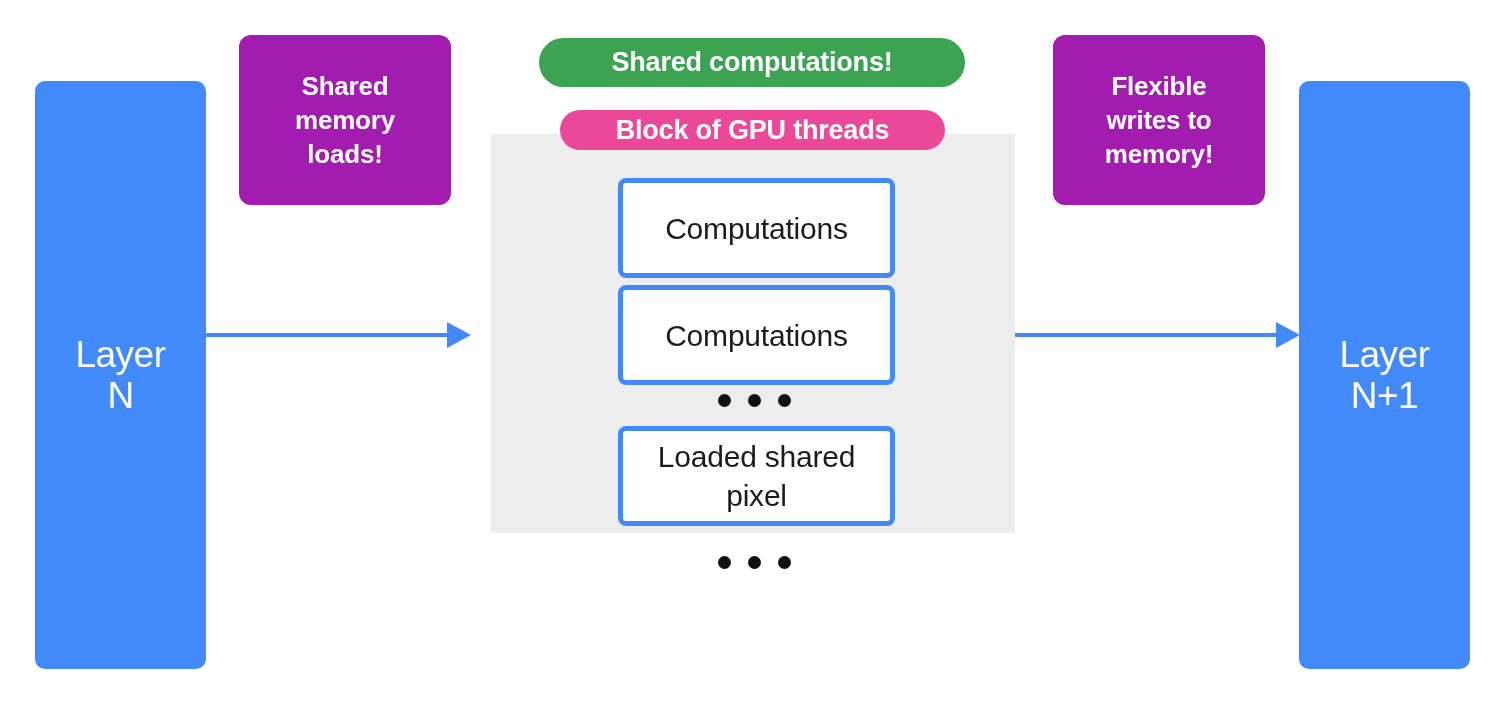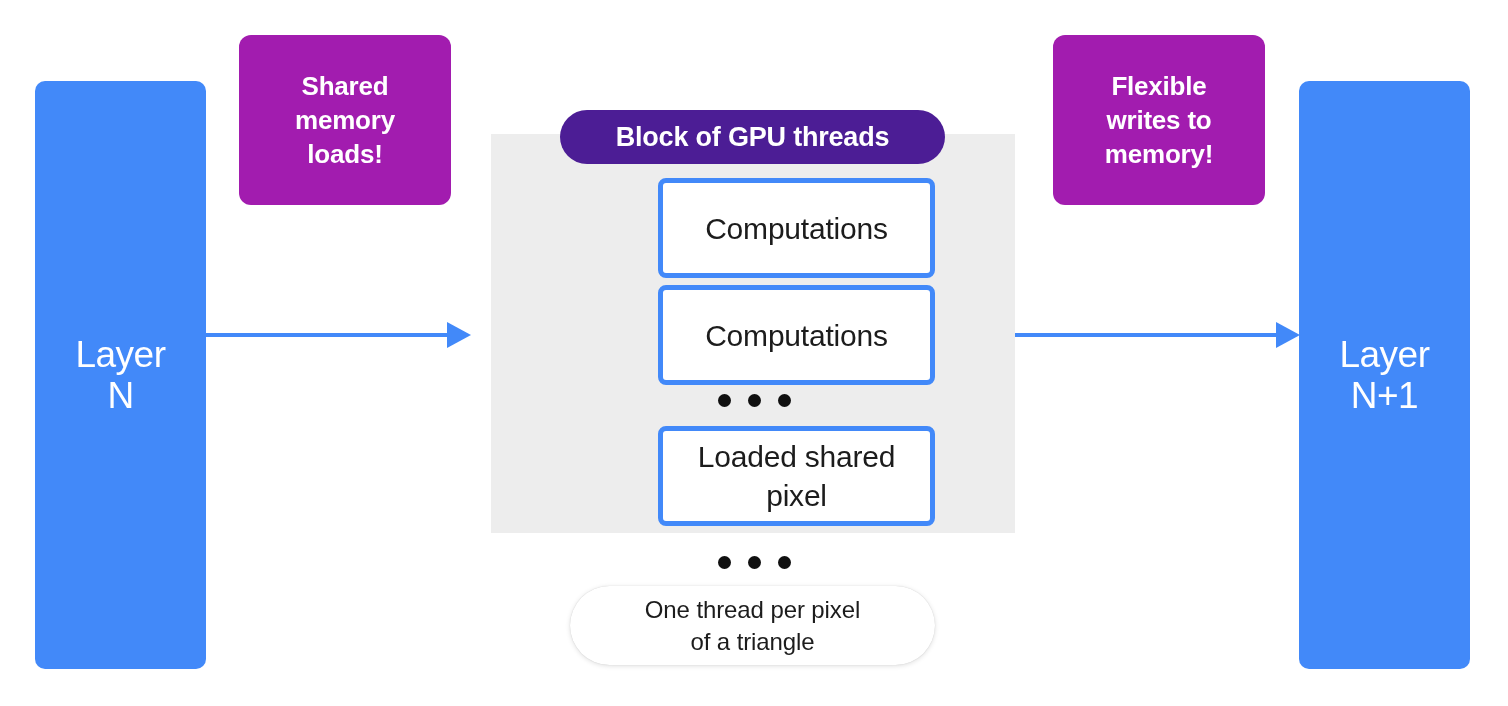--- a/index.html
+++ b/index.html
@@ -93,22 +93,22 @@
     left: 539px;
     top: 38px;
     width: 426px;
     height: 49px;
     background: #3ba351;
   }
   #pill-block-of-gpu-threads {
     left: 560px;
     top: 110px;
     width: 385px;
-    height: 54px;
-    background: #4c1d95;
+    height: 40px;
+    background: #ec4899;
     z-index: 5;
   }
 
   
   #gpu-block-body {
     position: absolute;
     left: 491px;
     top: 134px;
     width: 524px;
     height: 399px;
@@ -123,21 +123,20 @@
     border-radius: 8px;
     display: flex;
     align-items: center;
     justify-content: center;
     font-size: 30px;
     color: #1c1c1c;
     line-height: 1.3;
     text-align: center;
     white-space: pre-line;
     letter-spacing: -0.2px;
-    margin-left: 40px;
   }
   #thread-box-0 { left: 618px; top: 178px; width: 267px; height: 90px; }
   #thread-box-1 { left: 618px; top: 285px; width: 267px; height: 90px; }
   #thread-box-2 { left: 618px; top: 426px; width: 267px; height: 90px; }
 
   
   .dots {
     position: absolute;
     display: flex;
     align-items: center;
@@ -211,42 +210,41 @@
 memory
 loads!</div>
 
   <div id="arrow-left" class="arrow">
     <div class="shaft"></div>
     <div class="head"></div>
   </div>
 
   <div id="gpu-block-body"></div>
 
+  <div id="pill-shared-computations" class="pill">Shared computations!</div>
 
   <div id="pill-block-of-gpu-threads" class="pill">Block of GPU threads</div>
 
   <div id="thread-box-0" class="thread-box">Computations</div>
   <div id="thread-box-1" class="thread-box">Computations</div>
   <div id="thread-box-2" class="thread-box">Loaded shared
 pixel</div>
 
   <div id="dots-inner" class="dots">
     <span class="dot"></span>
     <span class="dot"></span>
     <span class="dot"></span>
   </div>
 
   <div id="dots-outer" class="dots">
     <span class="dot"></span>
     <span class="dot"></span>
     <span class="dot"></span>
   </div>
 
-  <div id="pill-one-thread">One thread per pixel
-of a triangle</div>
 
   <div id="arrow-right" class="arrow">
     <div class="shaft"></div>
     <div class="head"></div>
   </div>
 
   <div id="callout-flexible-writes" class="callout-card">Flexible
 writes to
 memory!</div>
 

